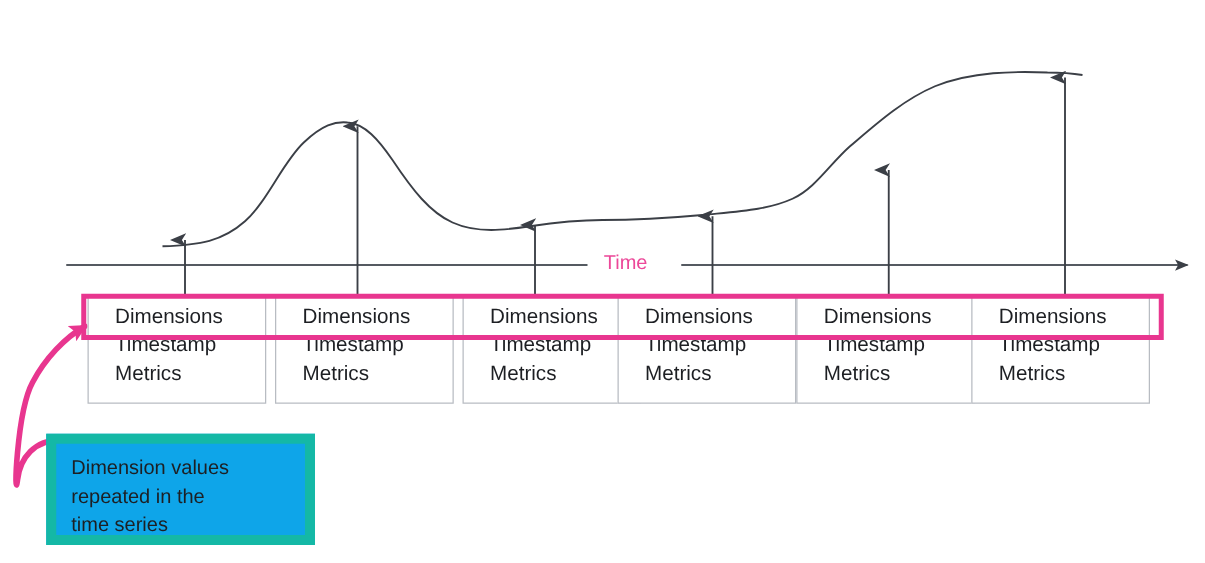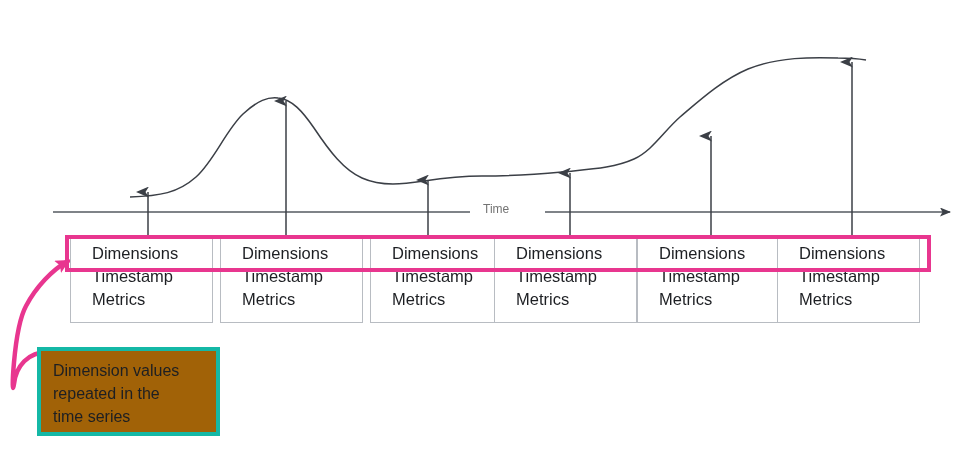--- a/index.html
+++ b/index.html
@@ -18,22 +18,22 @@
   }
   #vector-layer {
     position: absolute;
     left: 0;
     top: 0;
     width: 964px;
     height: 450px;
   }
   .axis-label {
     position: absolute;
-    font-size: 12px;
-    color: #737373;
+    font-size: 16px;
+    color: #ec4899;
     white-space: nowrap;
   }
   .record-box {
     position: absolute;
     box-sizing: border-box;
     border: 1px solid #b8bcc2;
     background: #ffffff;
     top: 237px;
     height: 86px;
     padding: 4px 0 0 21px;
@@ -42,24 +42,24 @@
     font-size: 16.5px;
     line-height: 23px;
     color: #1d1f23;
     white-space: nowrap;
   }
   .callout-box {
     position: absolute;
     box-sizing: border-box;
     left: 37px;
     top: 347px;
-    width: 183px;
+    width: 215px;
     height: 89px;
-    border: 4px solid #14b8a6;
-    background: #a16207;
+    border: 8px solid #14b8a6;
+    background: #0ea5e9;
     padding: 8px 0 0 12px;
   }
   .callout-line {
     font-size: 16px;
     line-height: 23px;
     color: #1d1f23;
     white-space: nowrap;
   }
   .hl-band {
     position: absolute;

